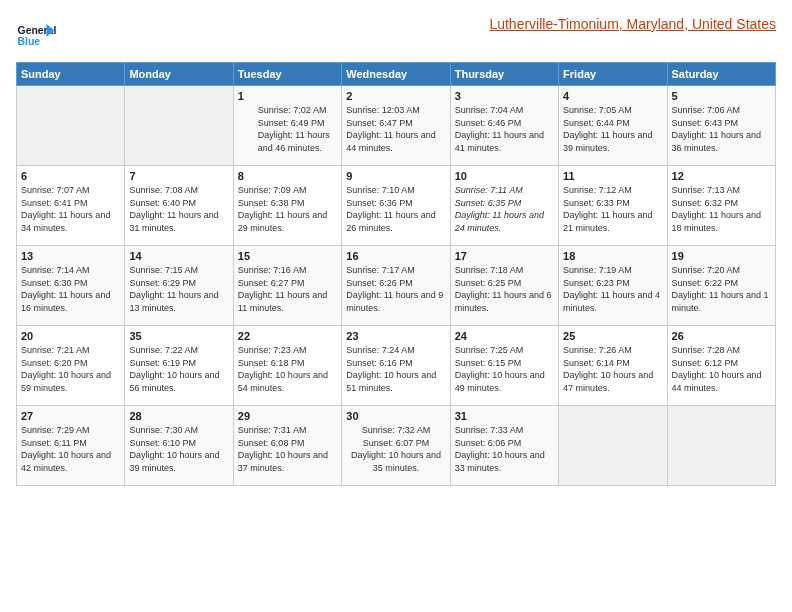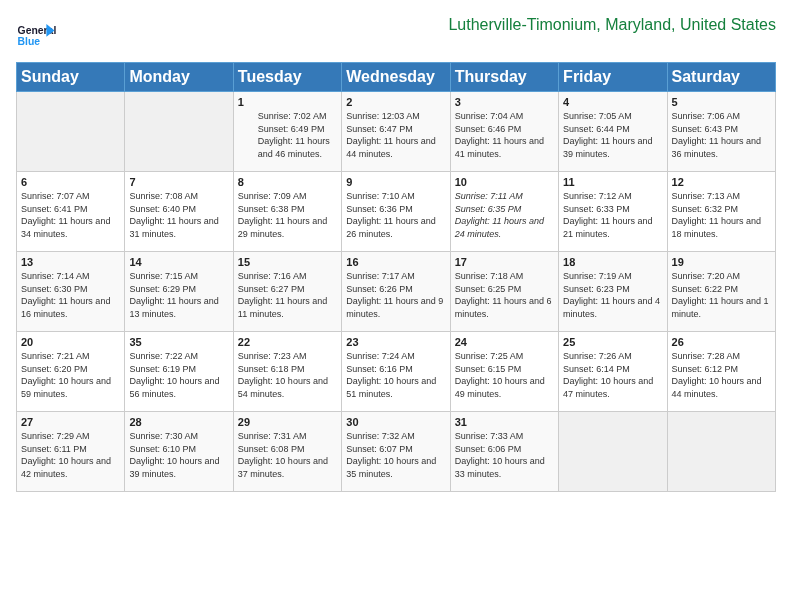--- a/index.html
+++ b/index.html
@@ -18,32 +18,33 @@
     }
     .title-block {
       text-align: right;
     }
     .month-title {
       font-size: 36px;
       font-weight: bold;
       color: #222;
     }
     .location {
-      font-size: 16px;
-      color: #15803d;
+      font-size: 14px;
+      color: #c2410c;
+      text-decoration: underline;
     }
     table {
       width: 100%;
       border-collapse: collapse;
       table-layout: fixed;
     }
     thead tr th {
       background: #3579b8;
       color: #fff;
-      font-size: 16px;
+      font-size: 11px;
       font-weight: bold;
       padding: 5px 4px;
       border: 1px solid #5a9fd4;
       text-align: left;
     }
     tbody tr td {
       border: 1px solid #ccc;
       vertical-align: top;
       padding: 4px;
       font-size: 9.5px;
@@ -283,21 +284,21 @@
 Daylight: 10 hours and 39 minutes.</div>
         </td>
         <td>
           <div class="day-number">29</div>
           <div class="day-info" style="white-space: pre-line;">Sunrise: 7:31 AM
 Sunset: 6:08 PM
 Daylight: 10 hours and 37 minutes.</div>
         </td>
         <td>
           <div class="day-number">30</div>
-          <div class="day-info" style="white-space: pre-line;">Sunrise: 7:32 AM
+          <div class="day-info" style="white-space: pre-line; text-align: center;">Sunrise: 7:32 AM
 Sunset: 6:07 PM
 Daylight: 10 hours and 35 minutes.</div>
         </td>
         <td>
           <div class="day-number">31</div>
           <div class="day-info" style="white-space: pre-line;">Sunrise: 7:33 AM
 Sunset: 6:06 PM
 Daylight: 10 hours and 33 minutes.</div>
         </td>
         <td class="empty-cell"></td>

